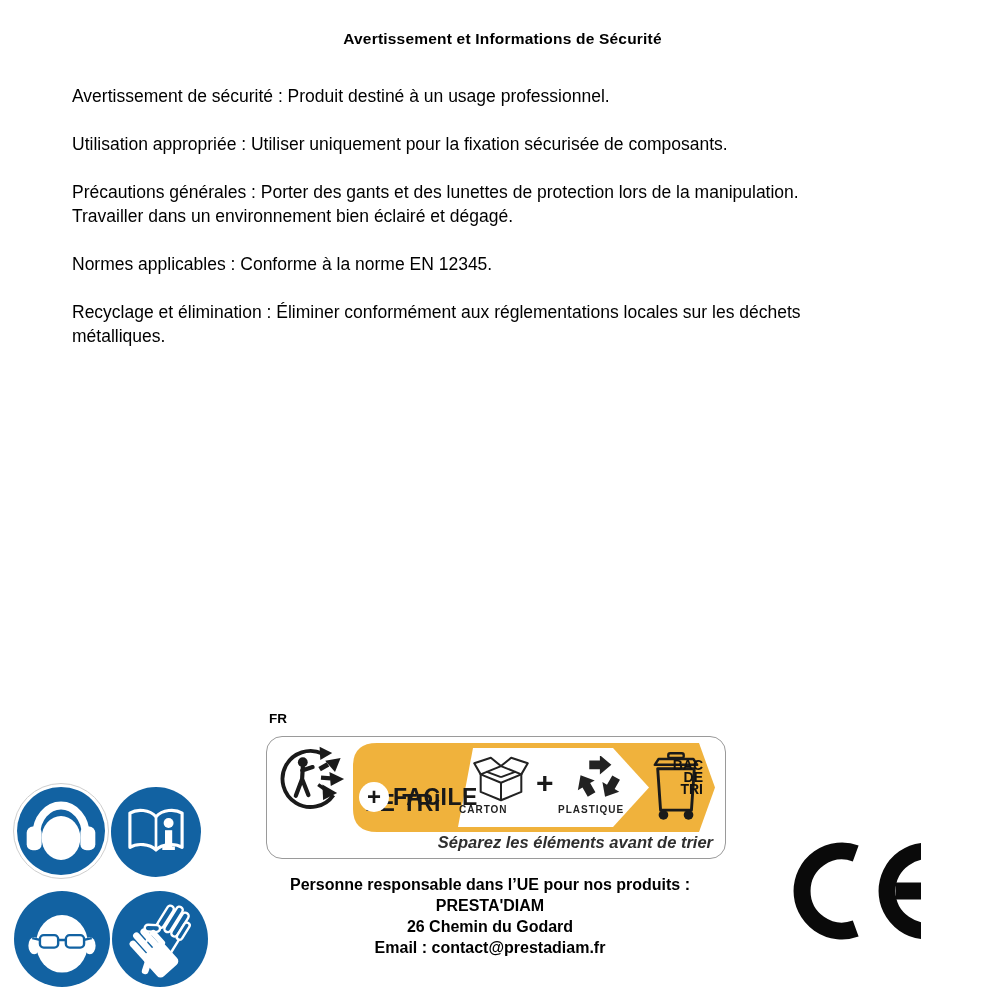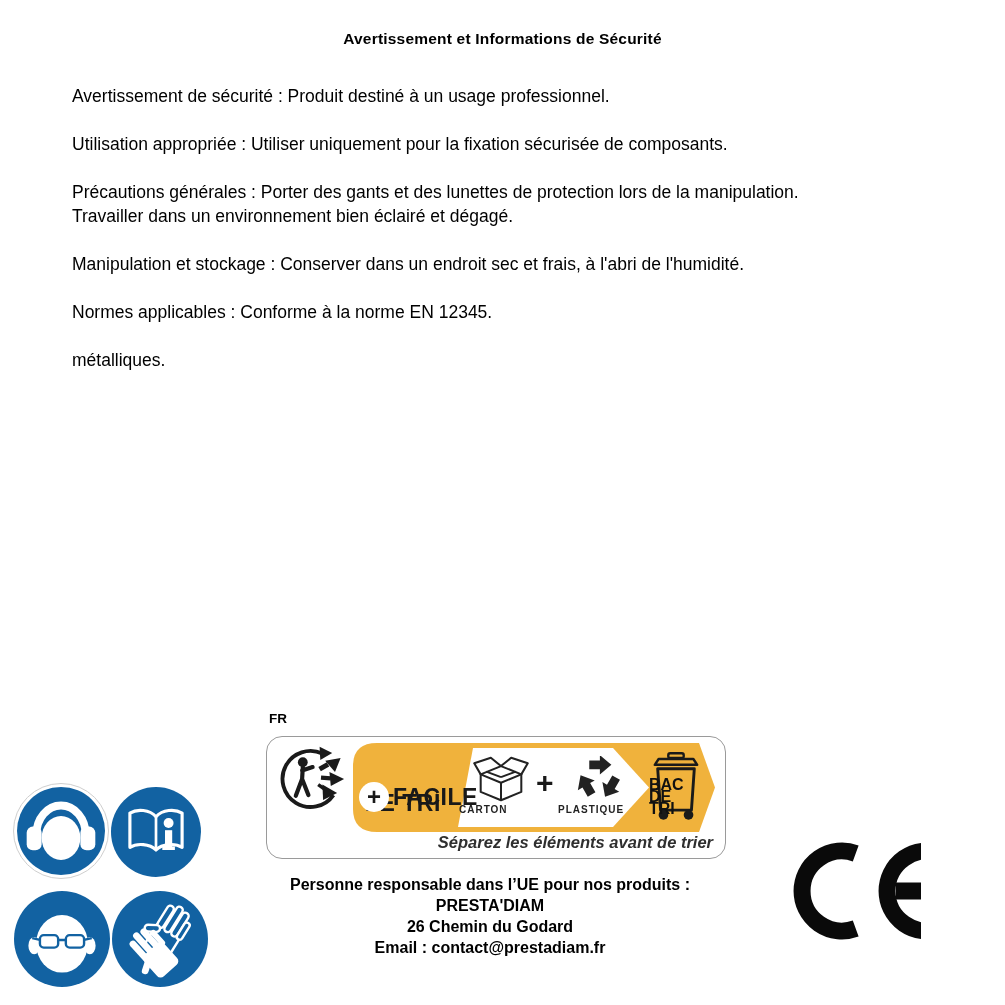--- a/index.html
+++ b/index.html
@@ -27,22 +27,22 @@
   .triman-wrap{position:absolute;left:12px;top:7px;width:70px;height:70px;}
   .band{position:absolute;left:86px;top:6px;width:362px;height:89px;}
   .band > svg.bg{position:absolute;left:0;top:0;}
   .band .tri1{position:absolute;left:12px;top:9px;font-size:23px;font-weight:800;letter-spacing:.5px;color:#191919;margin-top:38px;}
   .plus-circle{position:absolute;left:6px;top:39px;width:30px;height:30px;background:#fff;border-radius:50%;
                text-align:center;line-height:30px;font-size:24px;font-weight:800;color:#191919;}
   .band .tri2{position:absolute;left:40px;top:41px;font-size:23px;font-weight:800;letter-spacing:.5px;color:#191919;}
   .mat-icon{position:absolute;}
   .mat-label{position:absolute;text-align:left;font-size:10px;font-weight:bold;letter-spacing:1px;color:#222;}
   .mat-plus{position:absolute;left:183px;top:23px;font-size:30px;font-weight:700;color:#191919;}
-  .bin-text{position:absolute;left:296px;top:36px;width:54px;text-align:left;
-            font-size:16px;line-height:12px;font-weight:700;color:#111;}
+  .bin-text{position:absolute;left:296px;top:16px;width:54px;text-align:right;
+            font-size:14px;line-height:12px;font-weight:700;color:#111;}
   .tri-footer{position:absolute;right:12px;top:96px;font-size:16.5px;font-style:italic;font-weight:700;color:#2f2f2f;}
 
   
   .resp{position:absolute;left:240px;top:874px;width:500px;text-align:center;
         font-size:16px;line-height:21px;font-weight:bold;}
 
   
   .ce{position:absolute;left:793px;top:839px;}
 </style>
 </head>
@@ -57,26 +57,24 @@
       <div class="line">Avertissement de sécurité : Produit destiné à un usage professionnel.</div>
     </div>
     <div class="para">
       <div class="line">Utilisation appropriée : Utiliser uniquement pour la fixation sécurisée de composants.</div>
     </div>
     <div class="para">
       <div class="line">Précautions générales : Porter des gants et des lunettes de protection lors de la manipulation.</div>
       <div class="line">Travailler dans un environnement bien éclairé et dégagé.</div>
     </div>
     <div class="para">
-      <div class="line">Manipulation et stockage : Conserver dans un endroit sec et frais, à l'abri de l'humidité.</div>
-    </div>
-    <div class="para">
       <div class="line">Normes applicables : Conforme à la norme EN 12345.</div>
     </div>
     <div class="para">
+      <div class="line">Recyclage et élimination : Éliminer conformément aux réglementations locales sur les déchets</div>
       <div class="line">métalliques.</div>
     </div>
   </div>
 
   <div class="icon-ring">
     <svg width="88" height="88" viewBox="0 0 100 100">
       <circle cx="50" cy="50" r="50" fill="#1262A2"></circle>
       <ellipse cx="50" cy="58" rx="22" ry="25" fill="#fff"></ellipse>
       <path d="M22 54 A28 33 0 0 1 78 54" stroke="#fff" stroke-width="9" fill="none"></path>
       <rect x="11" y="45" width="17" height="27" rx="7" fill="#fff"></rect>

